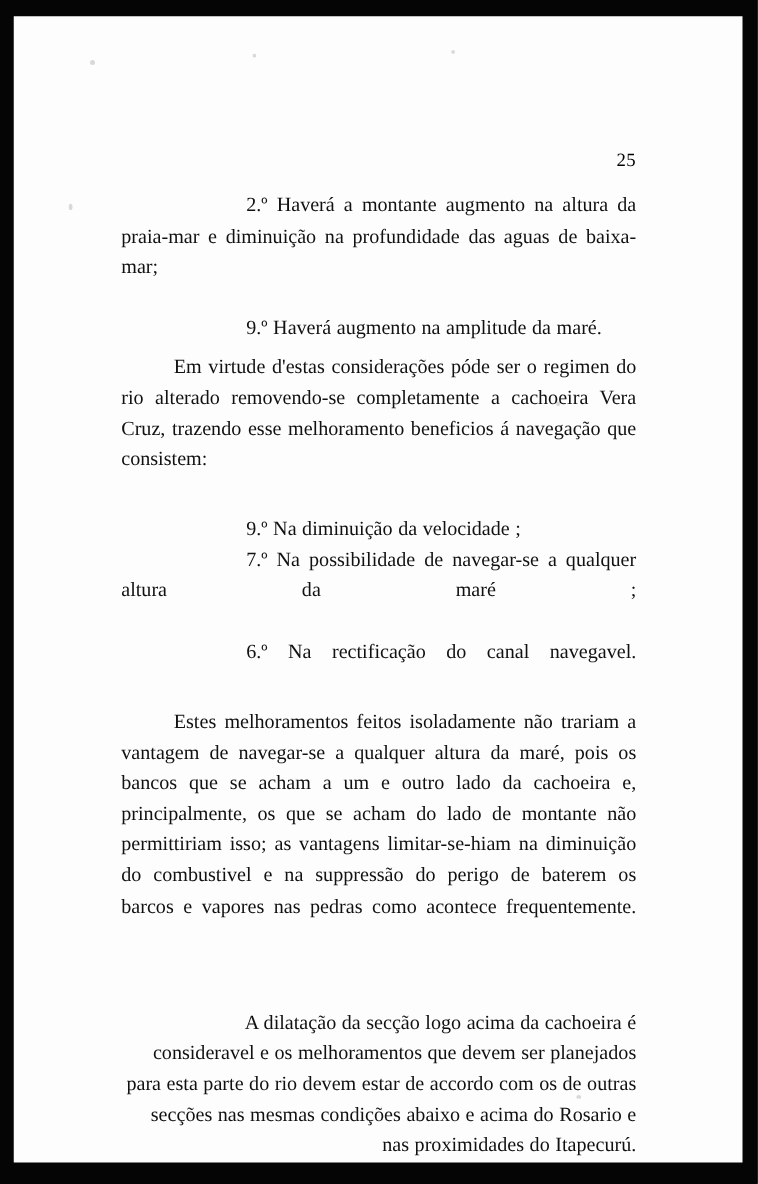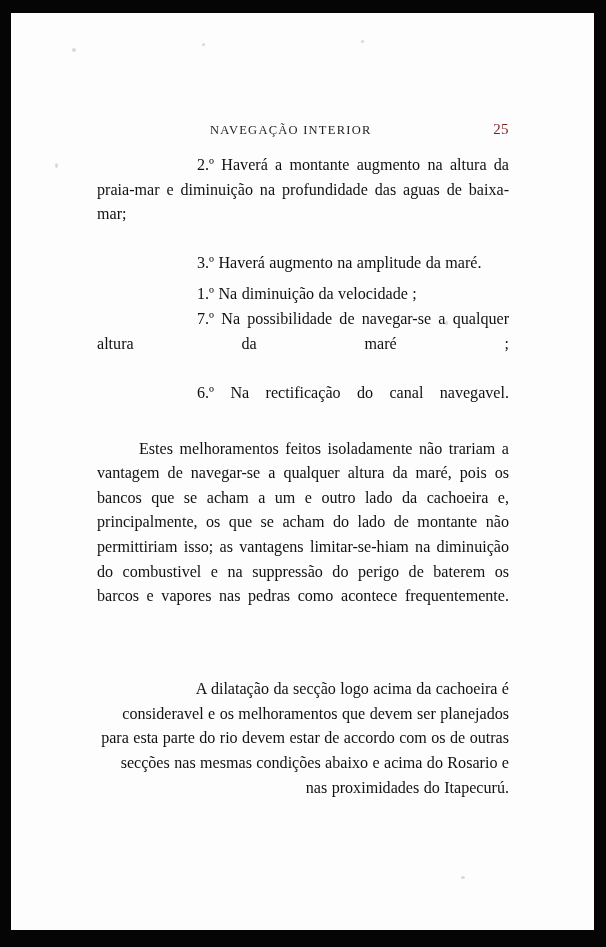--- a/index.html
+++ b/index.html
@@ -48,21 +48,21 @@
     letter-spacing: 1.25px;
     color: #1c1c1c;
     white-space: nowrap;
   }
   #head-folio {
     position: absolute;
     right: 0;
     top: -2px;
     font-size: 15px;
     letter-spacing: 0.4px;
-    color: #7f1d1d;
+    color: #000000;
   }
 
   
   #text-column {
     position: absolute;
     left: 86px;
     top: 140px;
     width: 412px;
   }
 
@@ -108,32 +108,32 @@
   <div id="page-sheet">
 
     <div class="speck" style="left:61px; top:35px; width:4px; height:4px;"></div>
     <div class="speck" style="left:44px; top:150px; width:3px; height:5px;"></div>
     <div class="speck" style="left:191px; top:30px; width:3px; height:3px;"></div>
     <div class="speck" style="left:350px; top:27px; width:3px; height:3px;"></div>
     <div class="speck" style="left:434px; top:308px; width:3px; height:4px;"></div>
     <div class="speck" style="left:450px; top:863px; width:4px; height:3px;"></div>
 
     <div id="running-head">
-      <span id="head-title">NAVEGAÇÃO INTERIOR</span>
       <span id="head-folio">25</span>
     </div>
 
     <div id="text-column">
 
       <p class="para list-indent">2.º Haverá a montante augmento na altura da praia-mar e diminuição na profundidade das aguas de baixa-mar;</p>
 
-      <p class="para list-indent noflush">3.º Haverá augmento na amplitude da maré.</p>
+      <p class="para list-indent noflush">9.º Haverá augmento na amplitude da maré.</p>
 
+      <p class="para body-indent gap-para">Em virtude d'estas considerações póde ser o regimen do rio alterado removendo-se completamente a cachoeira Vera Cruz, trazendo esse melhoramento beneficios á navegação que consistem:</p>
 
-      <p class="para list-indent noflush gap-para">1.º Na diminuição da velocidade ;</p>
+      <p class="para list-indent noflush gap-para">9.º Na diminuição da velocidade ;</p>
 
       <p class="para list-indent">7.º Na possibilidade de navegar-se a qualquer altura da maré ;</p>
 
       <p class="para list-indent">6.º Na rectificação do canal navegavel.</p>
 
       <p class="para body-indent gap-para">Estes melhoramentos feitos isoladamente não trariam a vantagem de navegar-se a qualquer altura da maré, pois os bancos que se acham a um e outro lado da cachoeira e, principalmente, os que se acham do lado de montante não permittiriam isso; as vantagens limitar-se-hiam na diminuição do combustivel e na suppressão do perigo de baterem os barcos e vapores nas pedras como acontece frequentemente.</p>
 
       <p class="para body-indent gap-para">A dilatação da secção logo acima da cachoeira é consideravel e os melhoramentos que devem ser planejados para esta parte do rio devem estar de accordo com os de outras secções nas mesmas condições abaixo e acima do Rosario e nas proximidades do Itapecurú.</p>
 
     </div>

